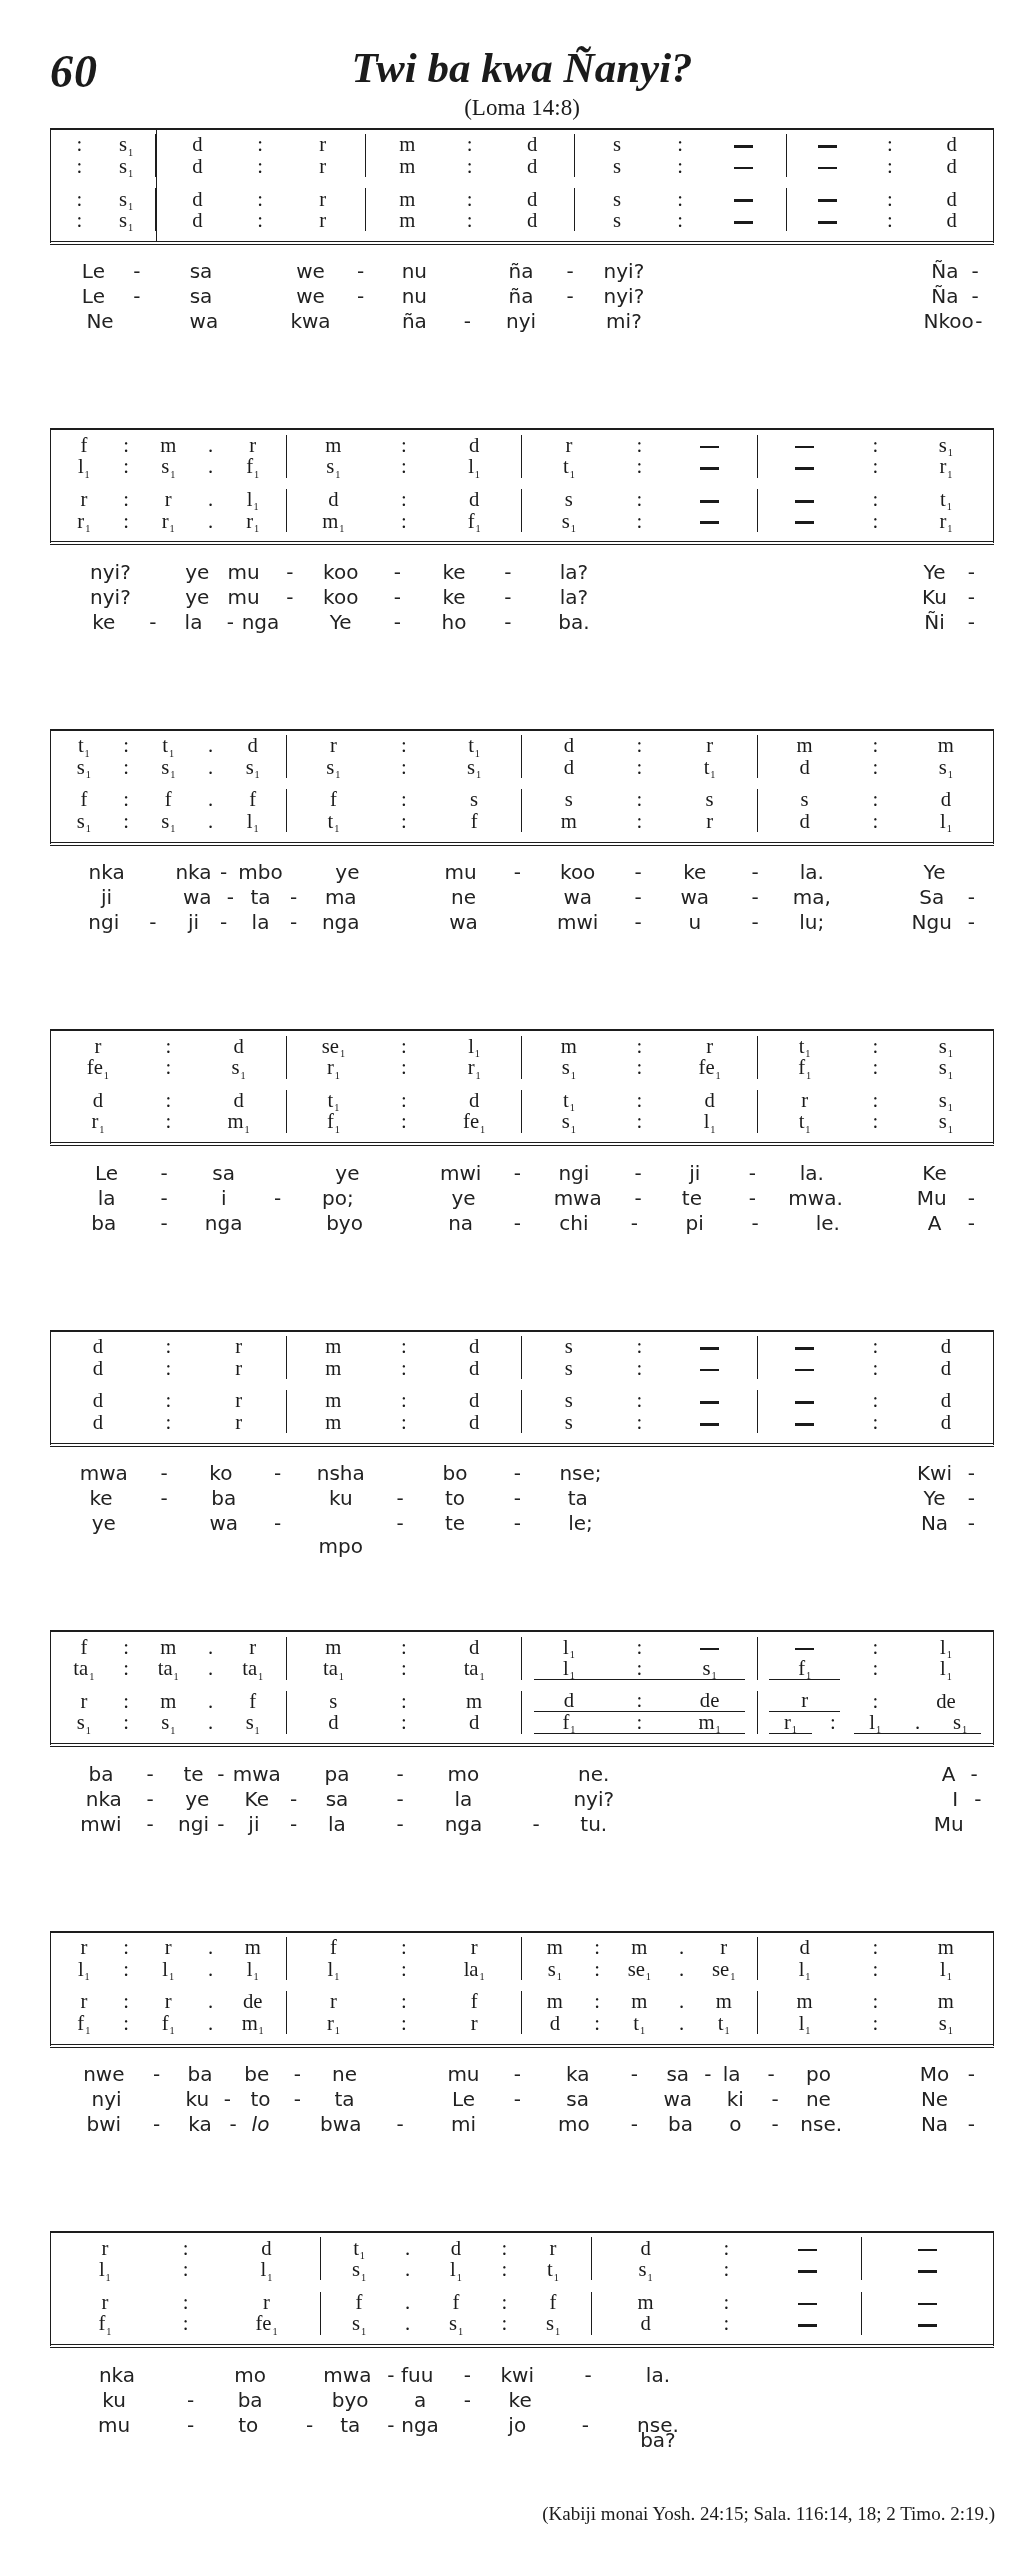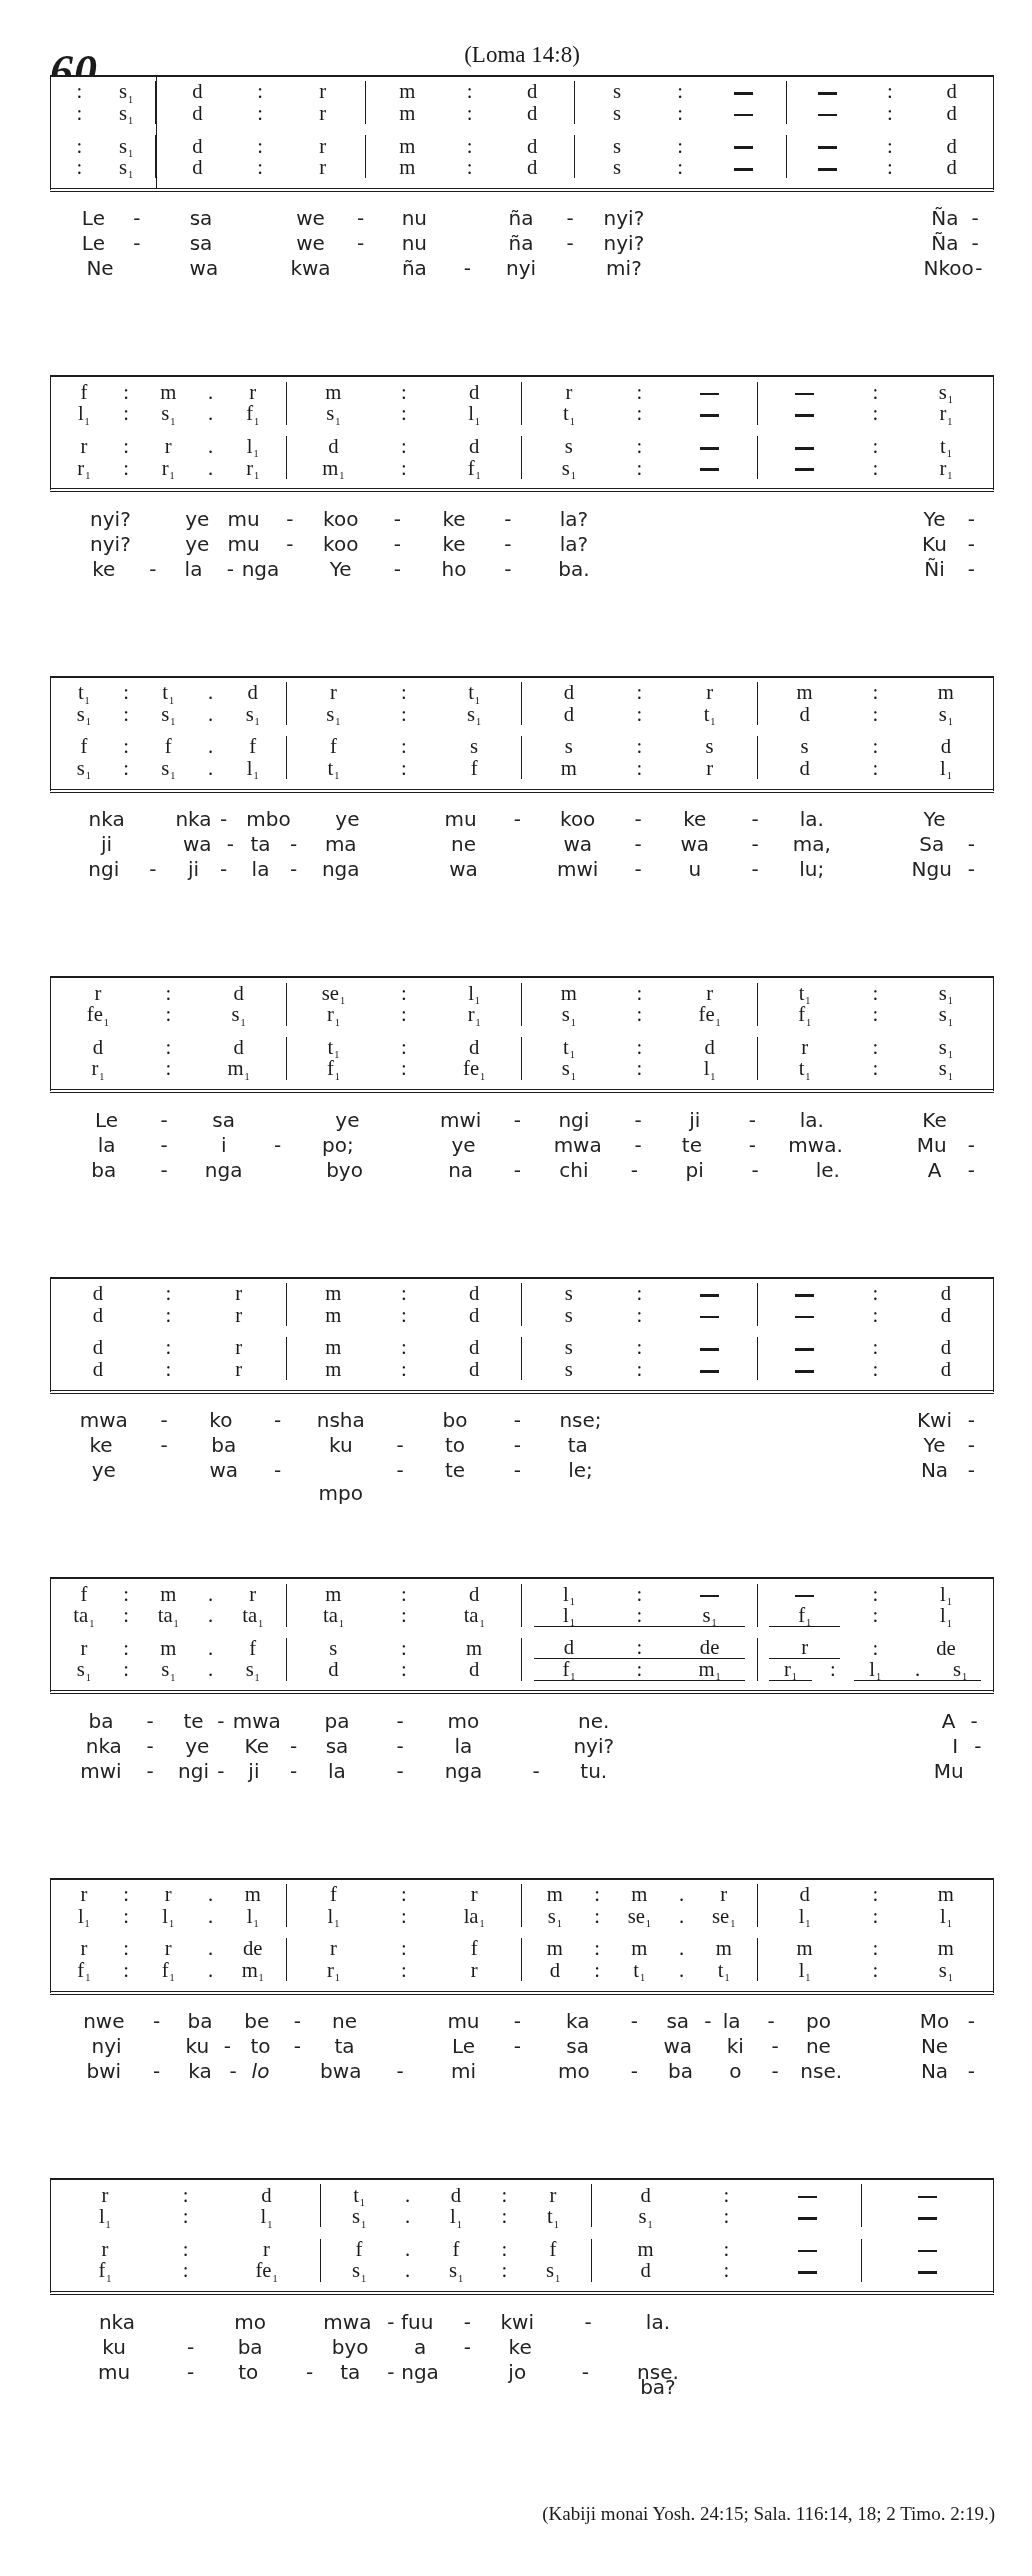--- a/index.html
+++ b/index.html
@@ -50,20 +50,21 @@
   
   .footer{position:absolute;right:38px;top:2503px;
     font:19px "Liberation Serif",serif;color:#1b1b1b;}
 </style>
 </head>
 <body>
 
 <div class="sheet">
   <div class="header inner">
     <div class="page-number">60</div>
+    <h1 class="title">Twi ba kwa Ñanyi?</h1>
     <div class="subtitle">(Loma 14:8)</div>
   </div>
 
   <div class="systems inner">
       <div class="system">
         <div class="score">
           <div class="pair">
             <div class="measure" style="flex: 0 0 11.1%;">
               <div class="mline">
                 <span class="nt">:</span>
@@ -488,21 +489,21 @@
                 <span class="nt">l<span class="sub">1</span></span>
               </div>
             </div>
           </div>
         </div>
         <div class="lyrics">
           <div class="lline">
             <span class="ltok" style="left: 6%;">nka</span>
             <span class="ltok" style="left: 15.2%;">nka</span>
             <span class="ltok" style="left: 18.4%;">-</span>
-            <span class="ltok" style="left: 22.3%; margin-left: 8px;">mbo</span>
+            <span class="ltok" style="left: 22.3%;">mbo</span>
             <span class="ltok" style="left: 31.5%;">ye</span>
             <span class="ltok" style="left: 43.5%;">mu</span>
             <span class="ltok" style="left: 49.5%;">-</span>
             <span class="ltok" style="left: 55.9%;">koo</span>
             <span class="ltok" style="left: 62.3%;">-</span>
             <span class="ltok" style="left: 68.3%;">ke</span>
             <span class="ltok" style="left: 74.7%;">-</span>
             <span class="ltok" style="left: 80.7%;">la.</span>
             <span class="ltok" style="left: 93.7%;">Ye</span>
           </div>

